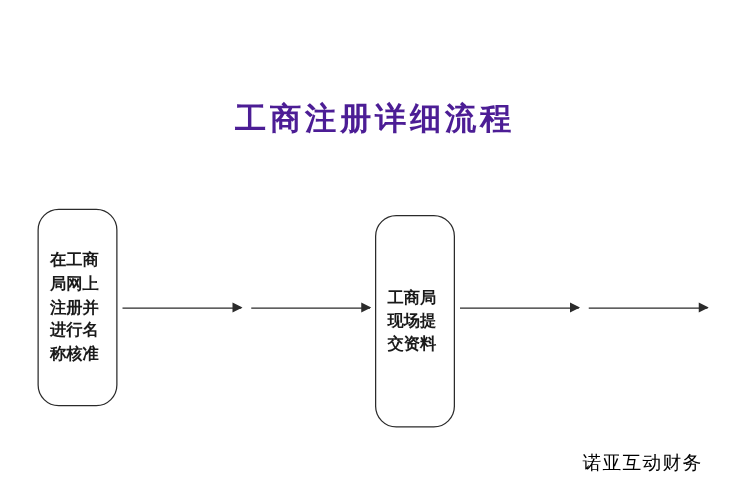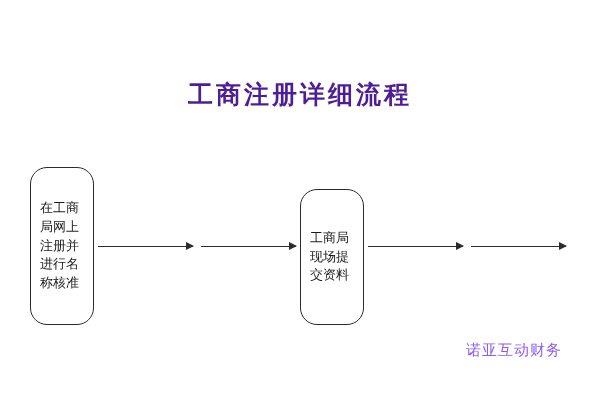--- a/index.html
+++ b/index.html
@@ -45,28 +45,28 @@
     border: 1px solid #2b2b2b;
     border-radius: 17px;
     background: #ffffff;
     display: flex;
     align-items: center;
     justify-content: center;
     padding: 0 9px;
   }
   .box .label {
     font-size: 13px;
-    font-weight: normal;
+    font-weight: bold;
     color: #1a1a1a;
     line-height: 1.45;
     text-align: left;
     word-break: break-all;
   }
   .box.h-tall   { height: 158px; }
-  .box.h-medium { height: 136px; margin-top: 22px; }
+  .box.h-medium { height: 170px; margin-top: 22px; }
   .box.h-done   { height: 140px; }
   .arrow {
     flex: 1 1 auto;
     height: 1px;
     background: #2b2b2b;
     position: relative;
     margin: 0 4px;
   }
   .arrow::after {
     content: "";
@@ -75,23 +75,23 @@
     top: -4px;
     width: 0;
     height: 0;
     border-left: 8px solid #2b2b2b;
     border-top: 4px solid transparent;
     border-bottom: 4px solid transparent;
   }
   .footer {
     position: absolute;
     right: 38px;
-    bottom: 40px;
+    bottom: 20px;
     font-size: 15px;
-    color: #8b5cf6;
+    color: #000000;
     letter-spacing: 1px;
   }
 </style>
 </head>
 <body>
 
 <div class="page">
 
   <h1 class="title">工商注册详细流程</h1>
 

